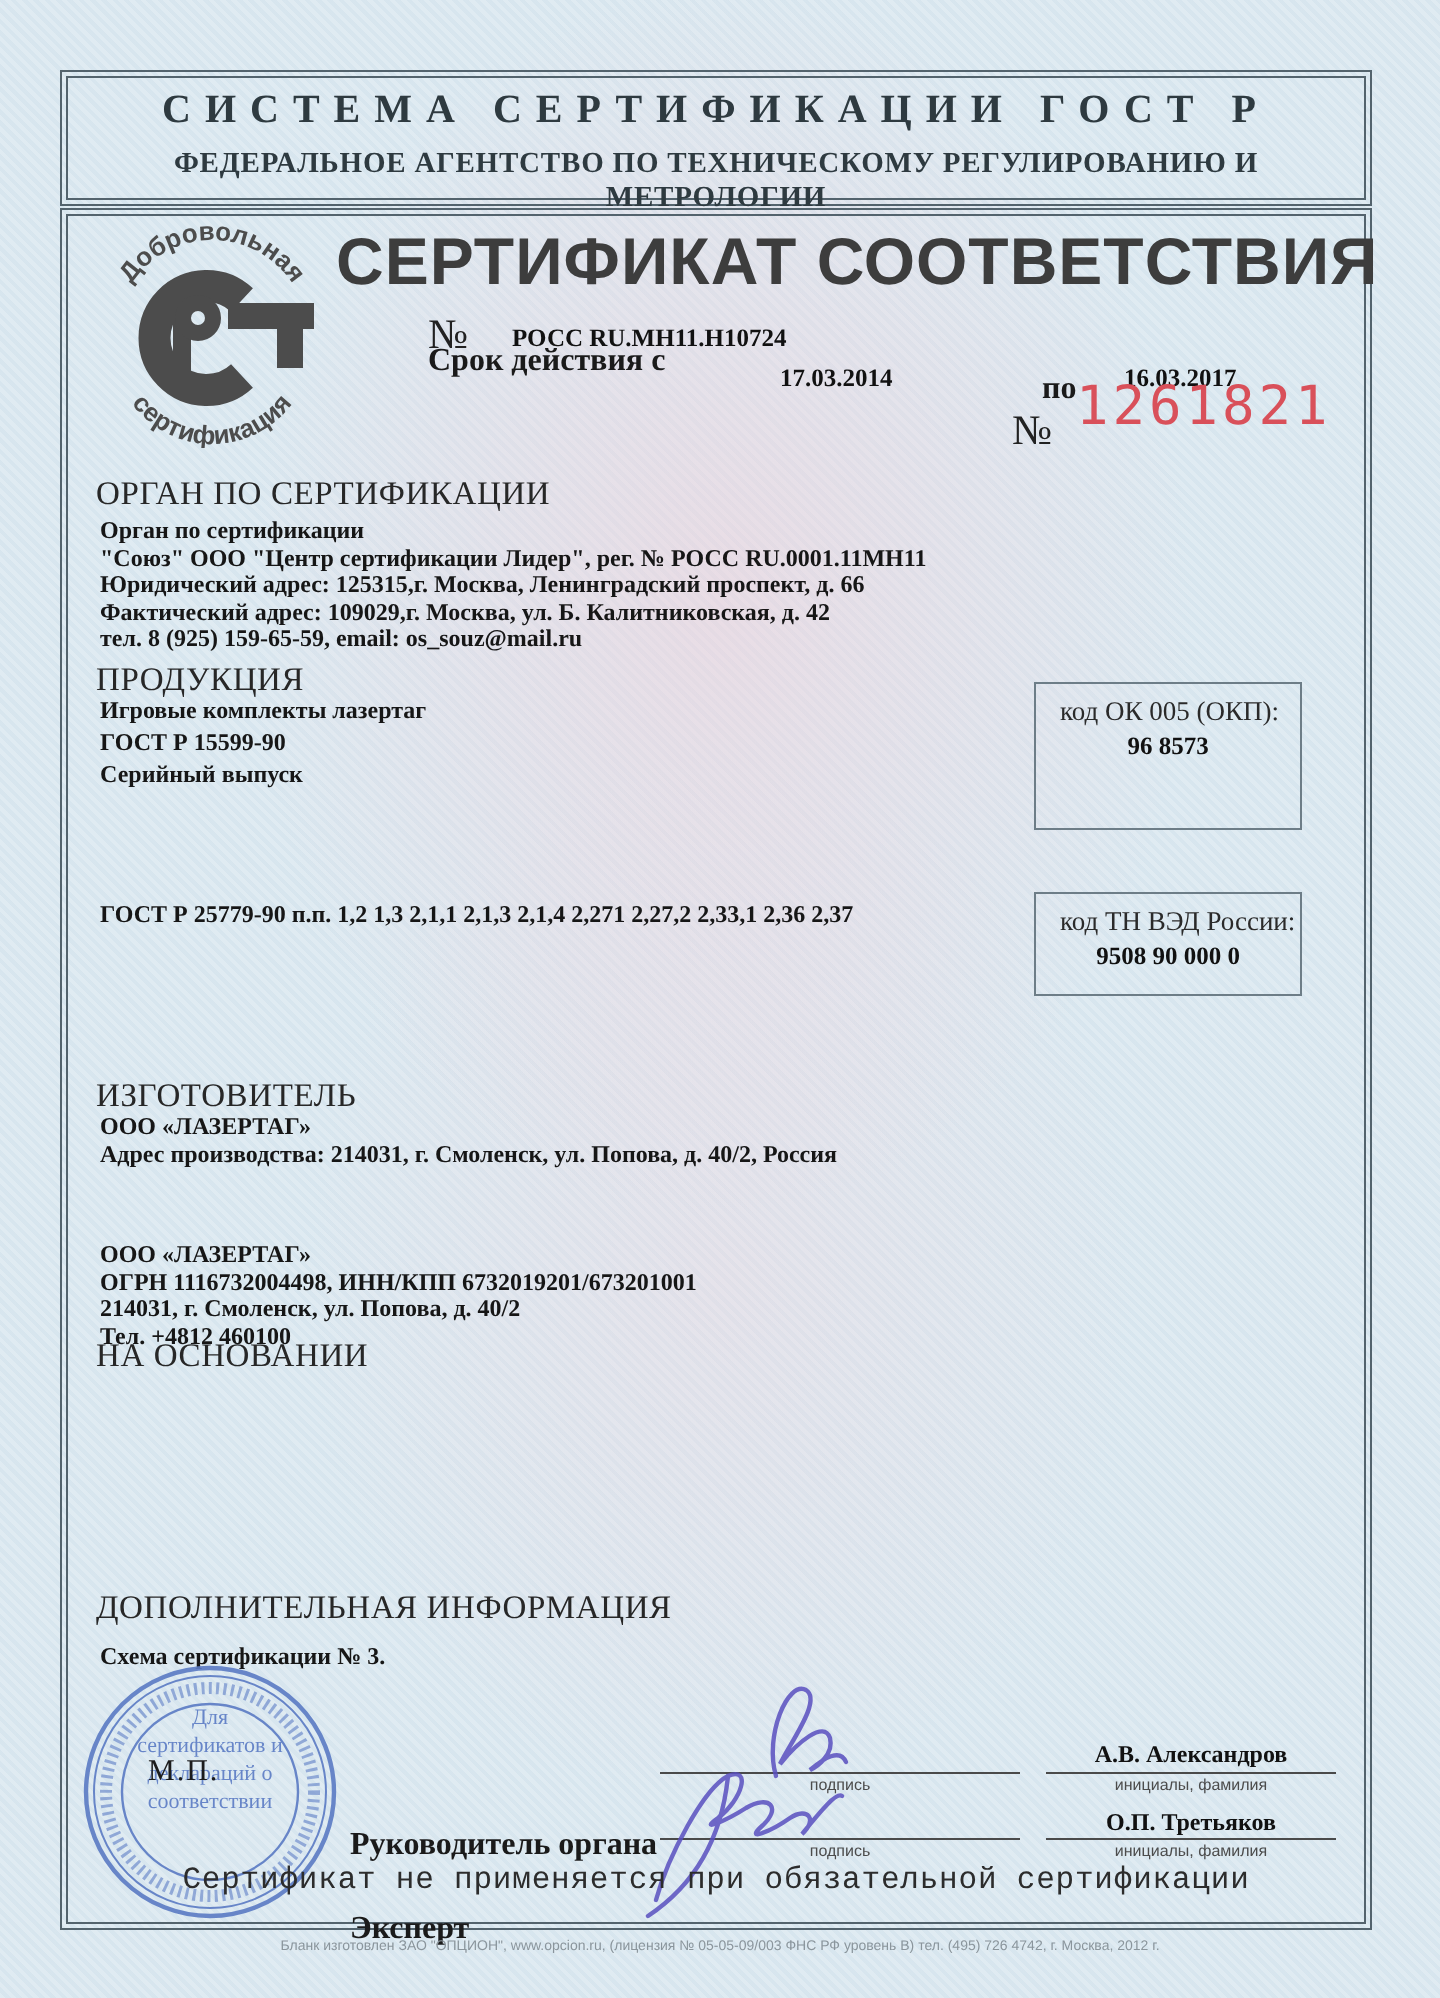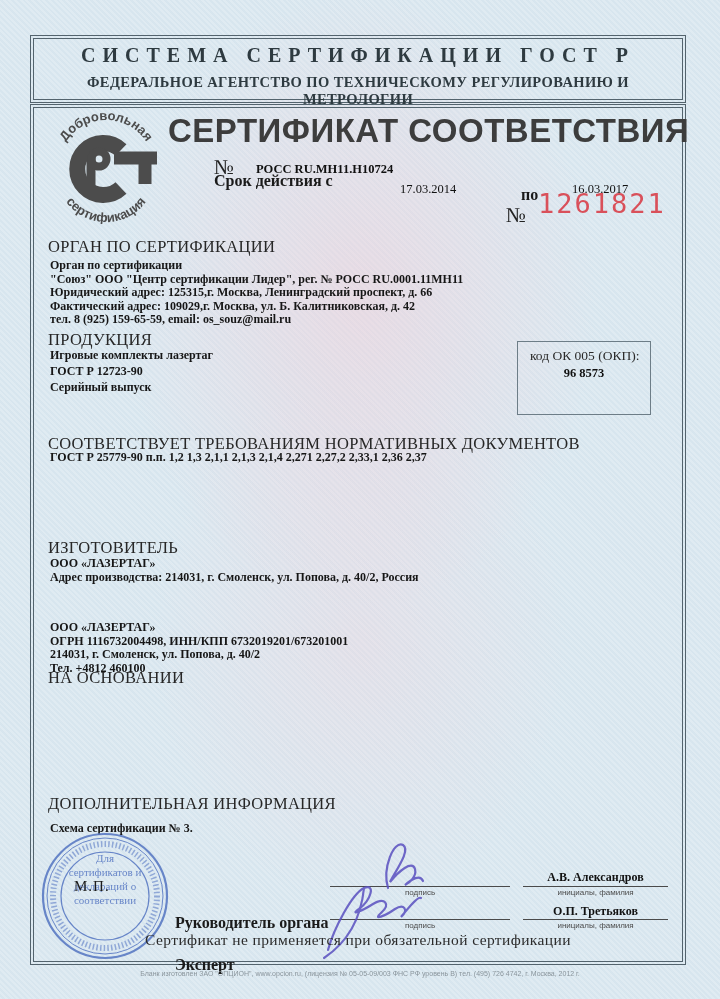--- a/index.html
+++ b/index.html
@@ -14,34 +14,34 @@
   }
   .abs{position:absolute;}
   .box-double{position:absolute;border:1px solid #53636d;}
   .box-double::before{content:"";position:absolute;inset:2px;border:1px solid #53636d;pointer-events:none;}
   .hdr1{font-weight:700;font-size:20px;letter-spacing:7px;color:#2e3a40;text-align:center;}
   .hdr2{font-weight:700;font-size:14.5px;letter-spacing:.4px;color:#2e3a40;text-align:center;}
   .title{font-family:"Liberation Sans","DejaVu Sans",sans-serif;font-weight:700;font-size:33px;letter-spacing:.5px;color:#3d3d3d;text-align:center;white-space:nowrap;}
   .no-glyph{font-size:21px;color:#222;}
   .cert-no{font-weight:700;font-size:12.5px;color:#111;}
   .validity{font-weight:700;font-size:16px;color:#1a1a1a;}
-  .date{font-weight:400;font-size:12.5px;color:#111;margin-left:10px;}
+  .date{font-weight:700;font-size:12.5px;color:#111;}
   .blank-no{font-family:"DejaVu Sans Mono","Liberation Mono",monospace;font-size:27px;letter-spacing:2px;color:#d9505a;}
   .sec-h{font-size:16.5px;letter-spacing:.3px;color:#272727;white-space:nowrap;}
   .sec-body{font-weight:700;font-size:12px;line-height:13.6px;color:#161616;}
   .lh16 .bl{line-height:16px;}
   .lh14 .bl{line-height:14px;}
   .code-box{position:absolute;border:1px solid #6d7d87;}
   .code-label{font-size:13.5px;color:#2a2a2a;padding:6px 0 0 12px;}
   .code-value{font-weight:700;font-size:12.5px;color:#111;text-align:center;padding-top:2px;}
   .sig-role{font-weight:700;font-size:16px;color:#1a1a1a;white-space:nowrap;margin-top:48px;}
   .sig-line{position:absolute;border-top:1px solid #4a4a4a;height:0;}
   .sig-sub{position:absolute;text-align:center;font-family:"Liberation Sans",sans-serif;font-size:8px;color:#4c4c4c;}
   .sig-name{position:absolute;text-align:center;font-weight:700;font-size:12px;color:#111;}
-  .footer-note{font-size:15.5px;letter-spacing:.4px;color:#2c2c2c;text-align:center;}
+  .footer-note{font-size:15.5px;letter-spacing:.4px;color:#2c2c2c;text-align:center;font-family:Liberation Mono, monospace;}
   .print-info{font-family:"Liberation Sans",sans-serif;font-size:7px;color:#8a959c;text-align:center;}
   .mp{font-size:15px;color:#1c1c1c;font-weight:400;letter-spacing:1px;}
   .stamp-text{fill:#5b7bc4;font-family:"Liberation Serif",serif;font-size:11px;}
   svg{display:block;}
 </style>
 </head>
 <body>
 
 <div class="page">
 
@@ -91,31 +91,34 @@
     <div class="bl">"Союз" ООО "Центр сертификации Лидер", рег. № РОСС RU.0001.11МН11</div>
     <div class="bl">Юридический адрес: 125315,г. Москва, Ленинградский проспект, д. 66</div>
 
     <div class="bl">Фактический адрес: 109029,г. Москва, ул. Б. Калитниковская, д. 42</div>
     <div class="bl">тел. 8 (925) 159-65-59, email: os_souz@mail.ru</div>
   </div>
 
   <div class="abs sec-h" style="left:48px;top:330px;">ПРОДУКЦИЯ</div>
   <div class="abs sec-body lh16" style="left:50px;top:347px;">
     <div class="bl">Игровые комплекты лазертаг</div>
-    <div class="bl">ГОСТ Р 12723-90</div>
+    <div class="bl">ГОСТ Р 15599-90</div>
     <div class="bl">Серийный выпуск</div>
   </div>
   <div class="code-box" style="left:517px;top:341px;width:132px;height:72px;">
     <div class="code-label">код ОК 005 (ОКП):</div>
     <div class="code-value">96 8573</div>
   </div>
 
-  <div class="abs sec-h" style="left:48px;top:434px;">СООТВЕТСТВУЕТ ТРЕБОВАНИЯМ НОРМАТИВНЫХ ДОКУМЕНТОВ</div>
   <div class="abs sec-body" style="left:50px;top:451px;">
     <div class="bl">ГОСТ Р 25779-90 п.п. 1,2 1,3 2,1,1 2,1,3 2,1,4 2,271 2,27,2 2,33,1 2,36 2,37</div>
+  </div>
+  <div class="code-box" style="left:517px;top:446px;width:132px;height:50px;">
+    <div class="code-label">код ТН ВЭД России:</div>
+    <div class="code-value">9508 90 000 0</div>
   </div>
 
   <div class="abs sec-h" style="left:48px;top:538px;">ИЗГОТОВИТЕЛЬ</div>
   <div class="abs sec-body" style="left:50px;top:557px;">
     <div class="bl">ООО «ЛАЗЕРТАГ»</div>
     <div class="bl">Адрес производства: 214031, г. Смоленск, ул. Попова, д. 40/2, Россия</div>
   </div>
 
   <div class="abs sec-body" style="left:50px;top:621px;">
     <div class="bl">ООО «ЛАЗЕРТАГ»</div>

